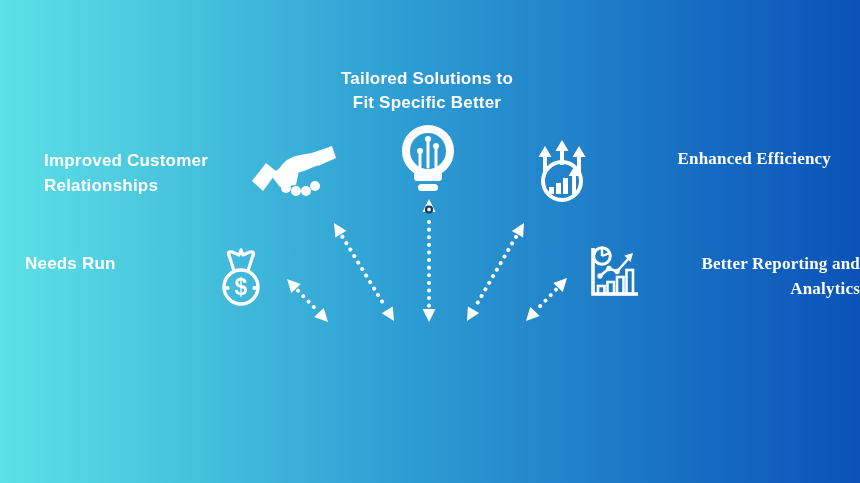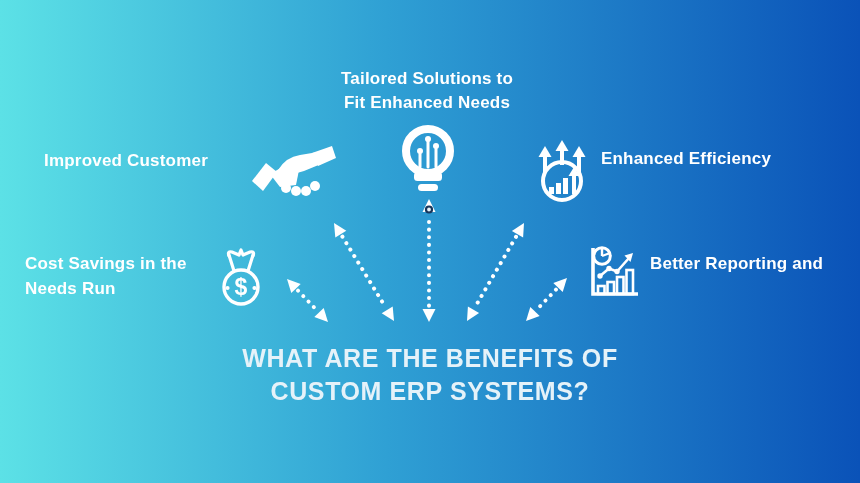--- a/index.html
+++ b/index.html
@@ -24,21 +24,21 @@
     position:absolute;
     color:var(--label-text);
     font-weight:bold;
     font-size:17px;
     line-height:25px;
     letter-spacing:0.2px;
   }
   .label span{display:block;}
   .label.center{text-align:center;line-height:24px;}
   .label.right{}
-  .label.left{text-align:left;}
+  .label.left{text-align:right;font-family:Liberation Serif, serif;}
   .icon{position:absolute;}
   .title{
     position:absolute;
     left:0;right:0;
     top:342px;
     text-align:center;
     color:var(--title-text);
     font-weight:bold;
     font-size:25px;
     line-height:33px;
@@ -48,38 +48,39 @@
   svg{display:block;}
   .arrows{position:absolute;left:0;top:0;}
 </style>
 </head>
 <body>
 
 <div class="canvas">
 
   <div class="label center" style="left:277px;top:67px;width:300px;">
     <span>Tailored Solutions to</span>
-    <span>Fit Enhanced Needs</span>
+    <span>Fit Specific Better</span>
   </div>
 
   <div class="label right" style="left:44px;top:148px;width:200px;">
     <span>Improved Customer</span>
+    <span>Relationships</span>
   </div>
 
   <div class="label left" style="left:601px;top:146px;width:230px;">
     <span>Enhanced Efficiency</span>
   </div>
 
   <div class="label right" style="left:25px;top:251px;width:180px;">
-    <span>Cost Savings in the</span>
     <span>Needs Run</span>
   </div>
 
   <div class="label left" style="left:650px;top:251px;width:210px;">
     <span>Better Reporting and</span>
+    <span>Analytics</span>
   </div>
 
   <svg class="icon" style="left:252px;top:143px;" width="84" height="58" viewBox="0 0 84 58">
     <g fill="#fff" stroke="none">
       <polygon points="60,10 80,3 84,15 66,23"></polygon>
       <path d="M26,27 Q34,14 48,12 L66,9 L69,21 L52,28 L38,32 Z"></path>
       <polygon points="0,38 14,20 25,29 11,48"></polygon>
       <path d="M18,31 L34,22 L47,27 L44,42 L28,44 Z"></path>
       <circle cx="34" cy="45" r="5"></circle>
       <circle cx="44" cy="48" r="5"></circle>
@@ -173,18 +174,14 @@
       <polygon points="429,199 422.5,212 435.5,212"></polygon>
       <polygon points="429,322 422.5,309 435.5,309"></polygon>
       <polygon points="524,223 511.9,230.9 523.1,237.5"></polygon>
       <polygon points="467,321 467.9,306.5 479.1,313.1"></polygon>
       <polygon points="567,278 553.3,282.9 562.7,291.9"></polygon>
       <polygon points="526,321 530.3,307.1 539.7,316.1"></polygon>
     </g>
     <circle cx="429" cy="209.5" r="3" fill="#E8F4F8" stroke="#16365C" stroke-width="2.2"></circle>
   </svg>
 
-  <div class="title">
-    <span>WHAT ARE THE BENEFITS OF</span>
-    <span>CUSTOM ERP SYSTEMS?</span>
-  </div>
 
 </div>
 
 </body></html>

